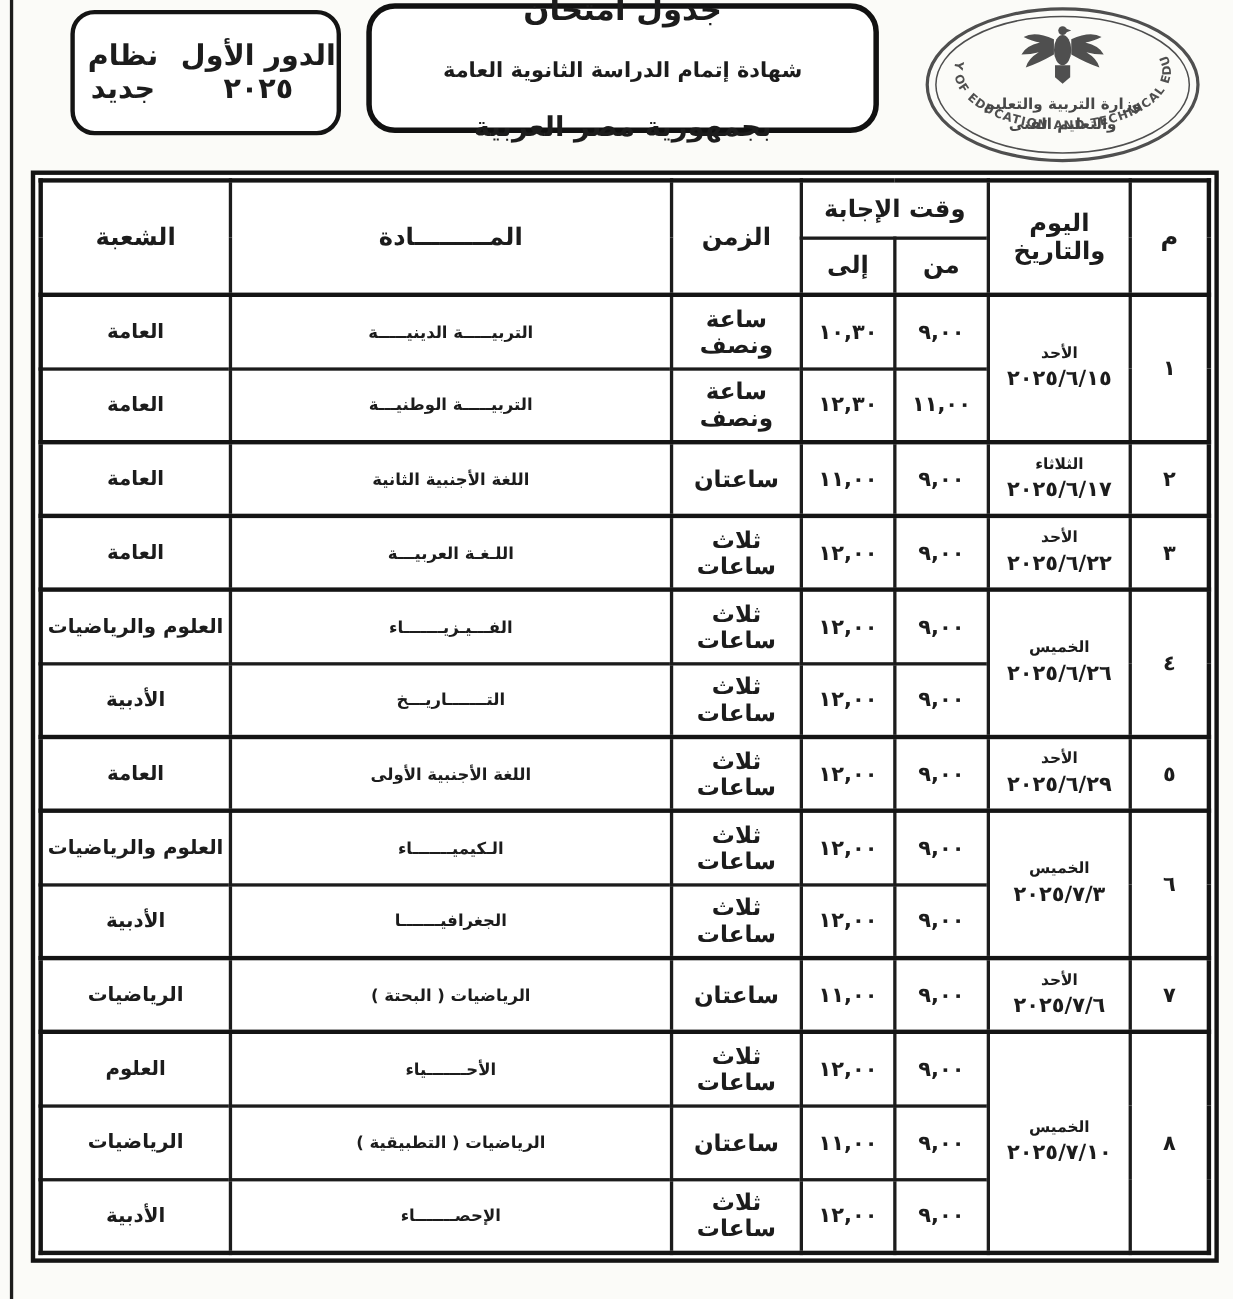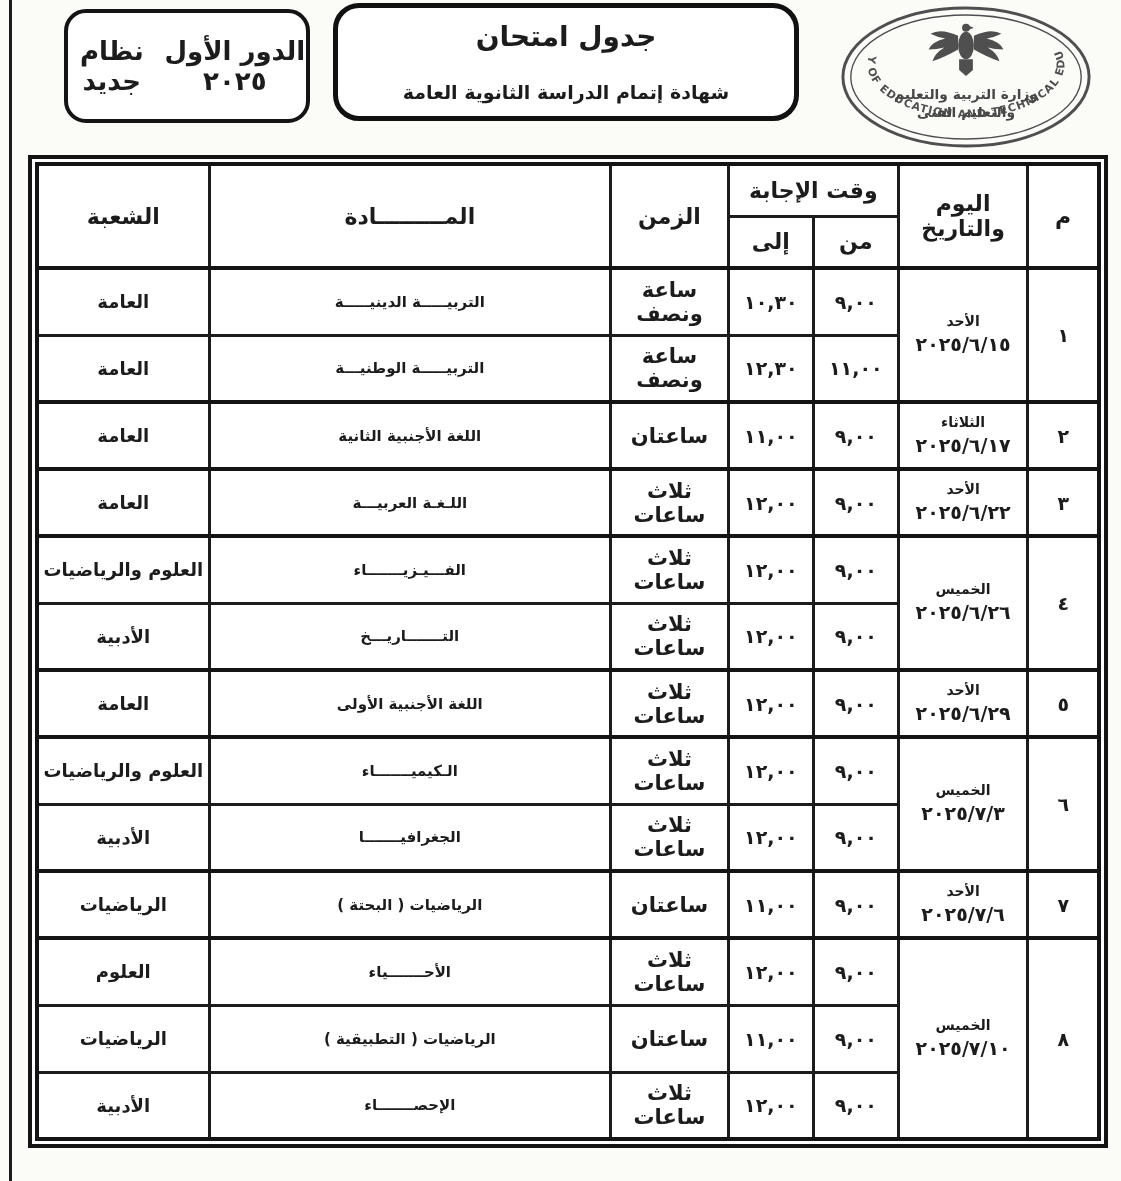--- a/index.html
+++ b/index.html
@@ -79,20 +79,21 @@
   <div class="frame-line-left"></div>
 
   <div class="session-box">
     <div class="l1">الدور الأول ٢٠٢٥</div>
     <div class="l2">نظام جديد</div>
   </div>
 
   <div class="title-box">
     <div class="l1">جدول امتحان</div>
     <div class="l2">شهادة إتمام الدراسة الثانوية العامة</div>
+    <div class="l3">بجمهورية مصر العربية</div>
   </div>
 
   <div class="seal">
     <svg viewBox="0 0 260 150" width="256" height="148" xmlns="http://www.w3.org/2000/svg">
       <ellipse cx="130" cy="74" rx="125" ry="70" fill="none" stroke="#4f4f4f" stroke-width="3"></ellipse>
       <ellipse cx="130" cy="74" rx="117" ry="63" fill="none" stroke="#4f4f4f" stroke-width="1.4"></ellipse>
       <defs>
         <path id="ringPath" d="M 33 48 A 100 54 0 1 0 227 48" fill="none"></path>
       </defs>
       <text font-size="11" font-weight="bold" letter-spacing="1.1" fill="#4f4f4f">

